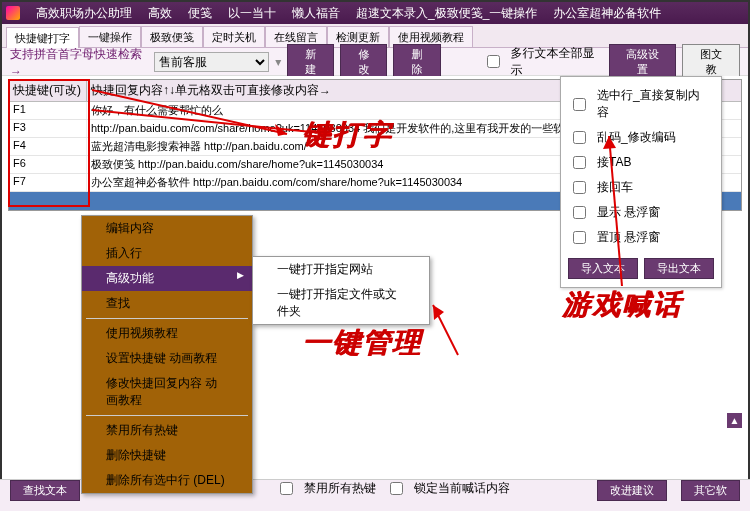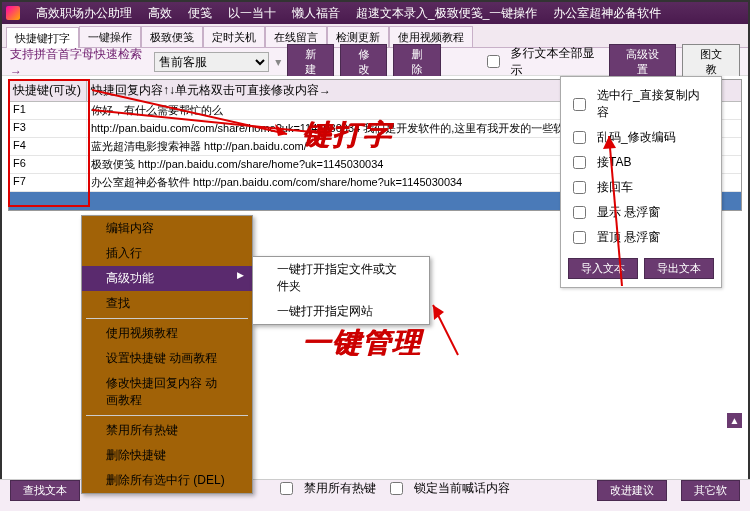--- a/index.html
+++ b/index.html
@@ -141,22 +141,22 @@
     <div class="ctx-item">使用视频教程</div>
     <div class="ctx-item">设置快捷键 动画教程</div>
     <div class="ctx-item">修改快捷回复内容 动画教程</div>
     <div class="ctx-sep"></div>
     <div class="ctx-item">禁用所有热键</div>
     <div class="ctx-item">删除快捷键</div>
     <div class="ctx-item">删除所有选中行 (DEL)</div>
   </div>
 
   <div class="sub-menu">
+    <div class="ctx-item">一键打开指定网站</div>
     <div class="ctx-item">一键打开指定文件或文件夹</div>
-    <div class="ctx-item">一键打开指定网站</div>
   </div>
 
   <div class="adv-panel">
     <label class="chk">
         <input type="checkbox" style="">
         <span>选中行_直接复制内容</span>
       </label>
     <label class="chk">
         <input type="checkbox" style="">
         <span>乱码_修改编码</span>
@@ -178,20 +178,21 @@
         <span>置顶 悬浮窗</span>
       </label>
     <div class="btns">
       <button class="btn btn-purple">导入文本</button>
       <button class="btn btn-purple">导出文本</button>
     </div>
   </div>
 
   <div class="annot" style="left:300px;top:40px">键打字</div>
   <div class="annot" style="left:300px;top:248px">一键管理</div>
+  <div class="annot" style="left:560px;top:210px">游戏喊话</div>
 
   <div class="arrow-up">▲</div>
 </div>
 
 <div class="footer">
   <button class="btn btn-purple">查找文本</button>
   <span class="link">设置快捷键-动画演示</span>
   <label class="chk" style="margin-left:60px">
       <input type="checkbox" style="">
       <span>禁用所有热键</span>

